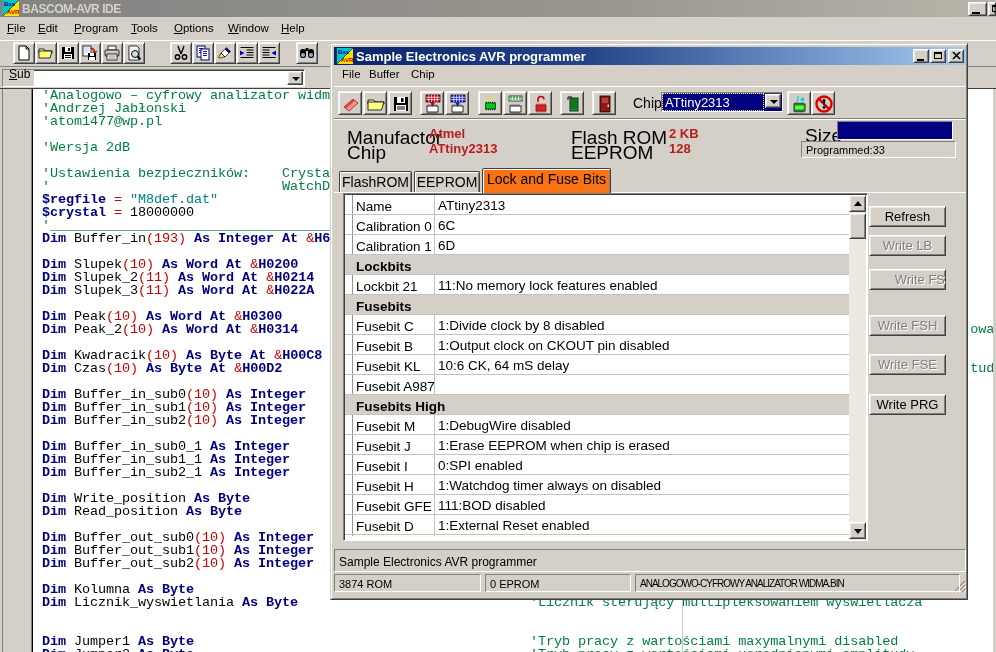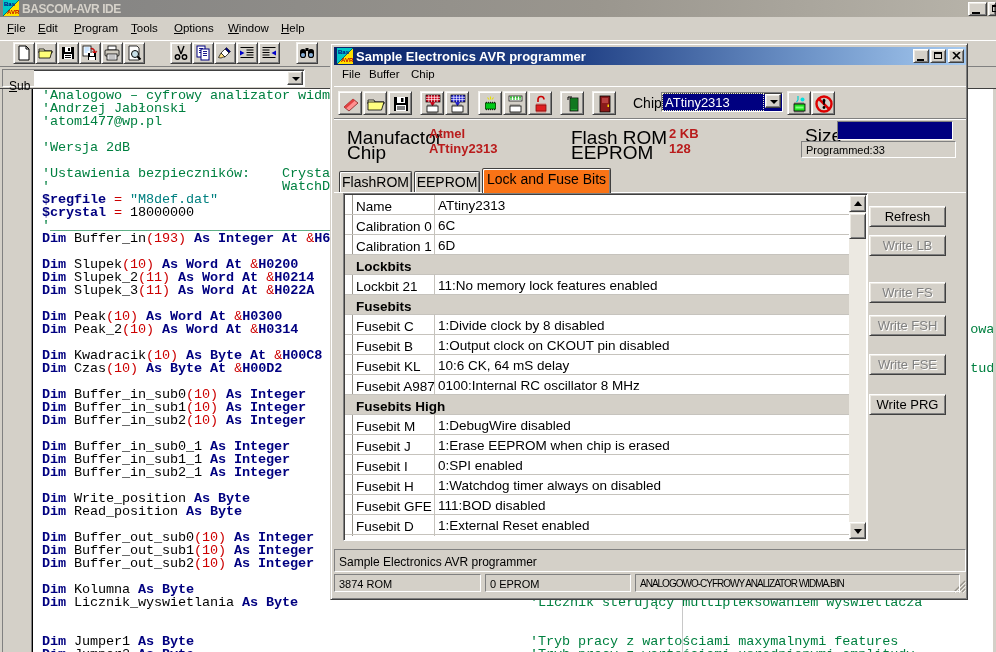--- a/index.html
+++ b/index.html
@@ -20,21 +20,21 @@
   .mitem u { text-decoration:underline; }
   #tbar { left:0; top:40px; width:996px; height:26px; border-top:1px solid #fff; }
   .tbtn { position:absolute; top:1px; width:22px; height:22px; background:#D4D0C8;
     border:1px solid #404040; border-top-color:#f4f2ee; border-left-color:#f4f2ee;
     box-shadow:inset 1px 1px 0 #fff, inset -1px -1px 0 #808080; }
   .tbtn svg { position:absolute; left:2px; top:2px; }
   #subrow { left:0; top:66px; width:996px; height:21px; border-top:1px solid #808080; }
   #subcombo { position:absolute; left:2px; top:2px; width:303px; height:18px; background:#fff;
     border:1px solid #808080; border-right-color:#fff; border-bottom-color:#fff;
     box-shadow:inset 1px 1px 0 #404040; }
-  #sublbl { position:absolute; left:9px; top:12px; font-size:12px; z-index:2; }
+  #sublbl { position:absolute; left:9px; top:0; font-size:12px; z-index:2; }
   .ddbtn { position:absolute; right:1px; top:1px; width:16px; height:14px; background:#D4D0C8;
     border:1px solid #404040; border-top-color:#fff; border-left-color:#fff;
     box-shadow:inset -1px -1px 0 #808080, inset 1px 1px 0 #ece9e2; }
   .arr { position:absolute; left:4px; top:5px; width:0; height:0;
     border-left:4px solid transparent; border-right:4px solid transparent; border-top:4px solid #000; }
 
   
   #editor { left:0; top:88px; width:996px; height:564px; background:#fff; border-top:1px solid #404040; }
   #gutter { position:absolute; left:2px; top:0; width:30px; height:564px; background:#D4D0C8;
     border-left:1px solid #808080; border-right:1px solid #808080; box-shadow:1px 0 0 #000; }
@@ -283,21 +283,21 @@
 <span class="k">Dim</span> Read_position <span class="k">As Byte</span>
 
 <span class="k">Dim</span> Buffer_out_sub0<span class="r">(10)</span> <span class="k">As Integer</span>
 <span class="k">Dim</span> Buffer_out_sub1<span class="r">(10)</span> <span class="k">As Integer</span>
 <span class="k">Dim</span> Buffer_out_sub2<span class="r">(10)</span> <span class="k">As Integer</span>
 
 <span class="k">Dim</span> Kolumna <span class="k">As Byte</span>
 <span class="k">Dim</span> Licznik_wyswietlania <span class="k">As Byte</span>                             <span class="c">'Licznik sterujący multipleksowaniem wyswietlacza</span>
 
 
-<span class="k">Dim</span> Jumper1 <span class="k">As Byte</span>                                          <span class="c">'Tryb pracy z wartościami maxymalnymi features</span>
+<span class="k">Dim</span> Jumper1 <span class="k">As Byte</span>                                          <span class="c">'Tryb pracy z wartościami maxymalnymi disabled</span>
 <span class="k">Dim</span> Jumper2 <span class="k">As Byte</span>                                          <span class="c">'Tryb pracy z wartościami usrednionymi amplitudy</span></div>
     <div id="gutter"></div>
     <div id="rsliver"></div>
   </div>
 
   <div id="dlg" class="abs">
     <div id="dtitle">
       <svg width="16" height="16" viewBox="0 0 16 16" style="position:absolute;left:3px;top:1px">
           <rect x="0" y="0" width="16" height="16" fill="#00c8c8"></rect>
           <path d="M16 0V16H0z" fill="#ffe000"></path>
@@ -477,21 +477,20 @@
         <div class="trow" style="top:141px">
               <span class="c1">Fusebit B</span>
               <span class="c2">1:Output clock on CKOUT pin disabled</span>
             </div>
         <div class="trow" style="top:161px">
               <span class="c1">Fusebit KL</span>
               <span class="c2">10:6 CK, 64 mS delay</span>
             </div>
         <div class="trow" style="top:181px">
               <span class="c1">Fusebit A987</span>
-              <span class="c2">0100:Internal RC oscillator 8 MHz</span>
             </div>
         <div class="trow hdr" style="top:201px">
               <span class="c1">Fusebits High</span>
             </div>
         <div class="trow" style="top:221px">
               <span class="c1">Fusebit M</span>
               <span class="c2">1:DebugWire disabled</span>
             </div>
         <div class="trow" style="top:241px">
               <span class="c1">Fusebit J</span>
@@ -519,21 +518,21 @@
               <div style="position:absolute;left:4px;top:5px;width:0;height:0;border-left:4px solid transparent;border-right:4px solid transparent;border-bottom:5px solid #000"></div>
             </div>
           <div id="thumb"></div>
           <div class="sbtn" style="top:327px">
               <div style="position:absolute;left:4px;top:6px;width:0;height:0;border-left:4px solid transparent;border-right:4px solid transparent;border-top:5px solid #000"></div>
             </div>
         </div>
       </div>
       <div class="pbtn" style="top:13px;">Refresh</div>
       <div class="pbtn dis" style="top:42px;">Write LB</div>
-      <div class="pbtn dis" style="top:89px;">Write FS</div>
+      <div class="pbtn dis" style="top:76px;text-align:right;">Write FS</div>
       <div class="pbtn dis" style="top:122px;text-align:center;">Write FSH</div>
       <div class="pbtn dis" style="top:161px;">Write FSE</div>
       <div class="pbtn" style="top:201px;">Write PRG</div>
     </div>
 
     <div id="dstatus1">Sample Electronics AVR programmer</div>
     <div id="dstatusbar">
         <svg width="13" height="13" viewBox="0 0 13 13" style="position:absolute;left:619px;top:7px">
           <path d="M12 1L1 12M12 5L5 12M12 9L9 12" stroke="#96928a" stroke-width="1.2"></path>
           <path d="M13 2L2 13M13 6L6 13M13 10L10 13" stroke="#f2f0ea" stroke-width="1"></path>

